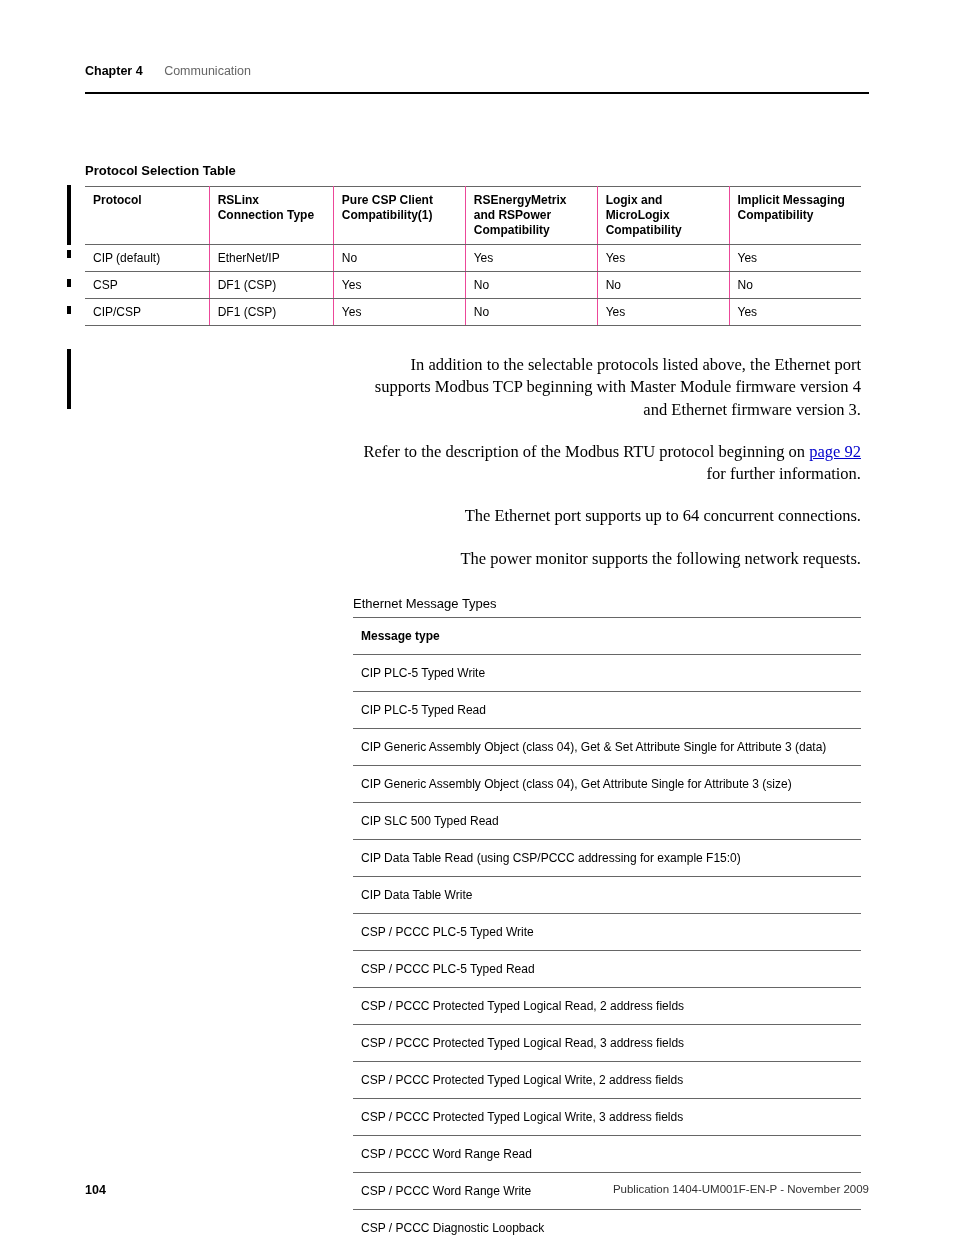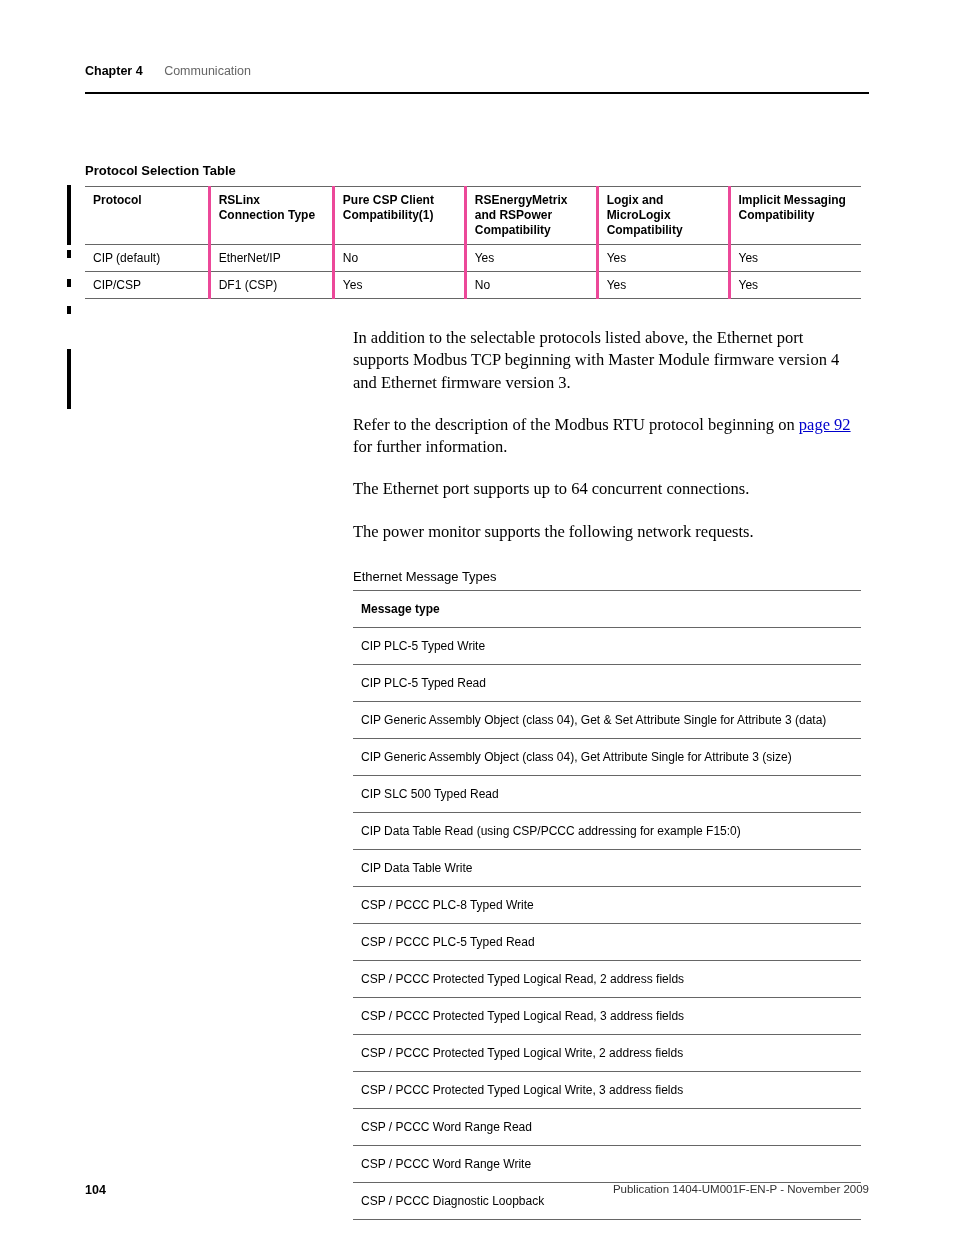--- a/index.html
+++ b/index.html
@@ -53,36 +53,36 @@
     border-collapse: collapse;
     font-family: Arial, Helvetica, sans-serif;
     font-size: 12px;
   }
   .tbl1 th, .tbl1 td {
     text-align: left;
     vertical-align: top;
     padding: 6px 8px;
     border-top: 1px solid #666;
     border-bottom: 1px solid #666;
-    border-right: 3px solid #ec4899;
+    border-right: 1px solid #ec4899;
   }
   .tbl1 th {
     font-weight: bold;
     line-height: 1.25;
   }
   .tbl1 th:first-child, .tbl1 td:first-child { border-left: none; }
   .tbl1 th:last-child, .tbl1 td:last-child { border-right: none; }
   
   .body-block {
     margin-left: 268px;
     margin-top: 28px;
     font-size: 16.5px;
     line-height: 1.35;
   }
-  .body-block p { margin-bottom: 20px; }
+  .body-block p { margin-bottom: 20px; text-align: right; }
   .link { color: #0000cc; text-decoration: underline; }
   
   .tbl2-title {
     margin-left: 268px;
     font-family: Arial, Helvetica, sans-serif;
     font-size: 13px;
     font-weight: normal;
     margin-top: 26px;
     margin-bottom: 6px;
   }
@@ -145,20 +145,28 @@
       </tr>
     </thead>
     <tbody>
       <tr>
         <td>CIP (default)</td>
         <td>EtherNet/IP</td>
         <td>No</td>
         <td>Yes</td>
         <td>Yes</td>
         <td>Yes</td>
+      </tr>
+      <tr>
+        <td>CSP</td>
+        <td>DF1 (CSP)</td>
+        <td>Yes</td>
+        <td>No</td>
+        <td>No</td>
+        <td>No</td>
       </tr>
       <tr>
         <td>CIP/CSP</td>
         <td>DF1 (CSP)</td>
         <td>Yes</td>
         <td>No</td>
         <td>Yes</td>
         <td>Yes</td>
       </tr>
     </tbody>
@@ -197,21 +205,21 @@
       <tr>
           <td>CIP SLC 500 Typed Read</td>
         </tr>
       <tr>
           <td>CIP Data Table Read (using CSP/PCCC addressing for example F15:0)</td>
         </tr>
       <tr>
           <td>CIP Data Table Write</td>
         </tr>
       <tr>
-          <td>CSP / PCCC PLC-8 Typed Write</td>
+          <td>CSP / PCCC PLC-5 Typed Write</td>
         </tr>
       <tr>
           <td>CSP / PCCC  PLC-5 Typed Read</td>
         </tr>
       <tr>
           <td>CSP / PCCC Protected Typed Logical Read, 2 address fields</td>
         </tr>
       <tr>
           <td>CSP / PCCC Protected Typed Logical Read, 3 address fields</td>
         </tr>

